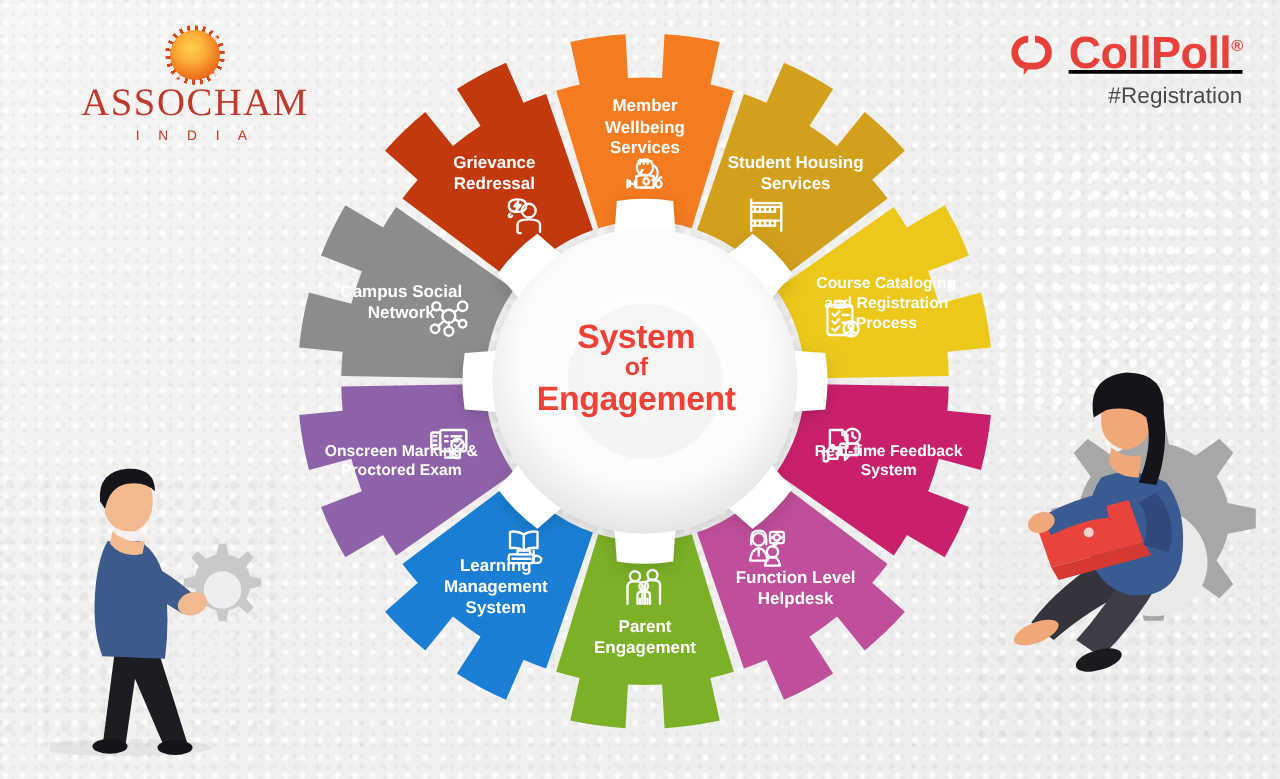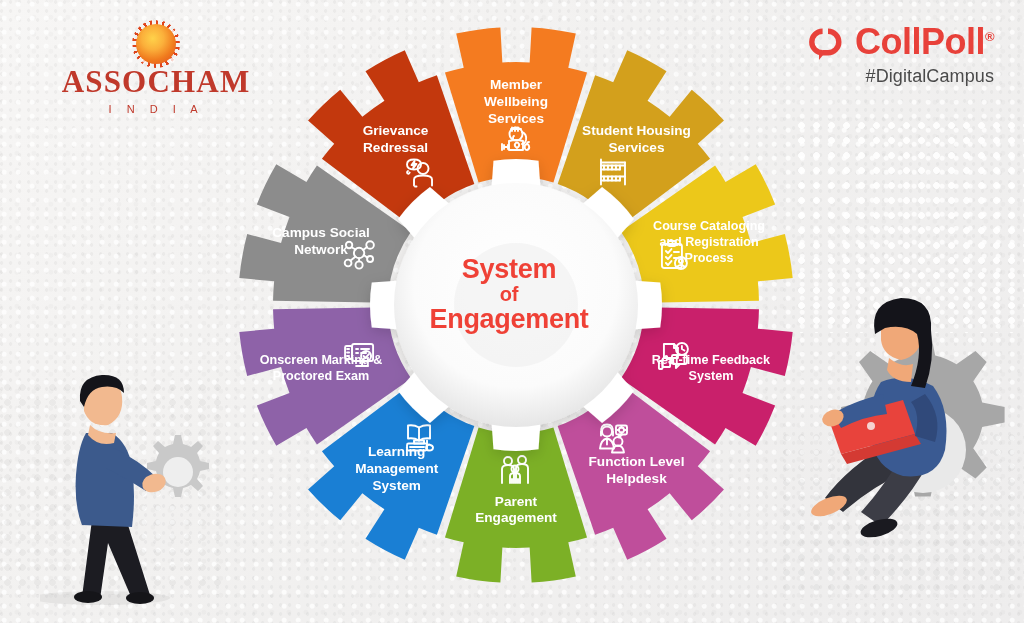--- a/index.html
+++ b/index.html
@@ -58,27 +58,27 @@
         #e0451c 245.4deg 251.4deg, transparent 251.4deg 261.76deg,
         #e0451c 261.76deg 267.76deg, transparent 267.76deg 278.12deg,
         #e0451c 278.12deg 284.12deg, transparent 284.12deg 294.48deg,
         #e0451c 294.48deg 300.48deg, transparent 300.48deg 310.84deg,
         #e0451c 310.84deg 316.84deg, transparent 316.84deg 327.2deg,
         #e0451c 327.2deg 333.2deg, transparent 333.2deg 343.56deg,
         #e0451c 343.56deg 349.56deg, transparent 349.56deg 360deg);
     z-index:-1;
   }
   .assocham .name{
-    font-size:31px;letter-spacing:1.2px;color:#c0392b;font-weight:700;line-height:1;
+    font-size:31px;letter-spacing:1.2px;color:#c0392b;font-weight:400;line-height:1;
     font-family:"Liberation Serif", serif;
   }
   .assocham .sub{font-size:11px;letter-spacing:6px;color:#c0392b;margin-top:6px;}
 
   .collpoll{position:absolute;right:30px;top:24px;text-align:right;}
-  .collpoll .row{display:flex;align-items:center;justify-content:space-between;gap:0;}
+  .collpoll .row{display:flex;align-items:center;justify-content:space-between;gap:0;text-decoration:underline;}
   .collpoll .mark{width:54px;height:36px;}
   .collpoll .word{font-size:36px;font-weight:bold;color:#e8413a;letter-spacing:-.5px;line-height:1;position:relative;}
   .collpoll .reg{font-size:13px;vertical-align:super;color:#e8413a;font-weight:bold;}
   .collpoll .tag{font-size:18px;color:#4a4a4a;margin-top:6px;letter-spacing:.1px;}
 
   
   #wheel{position:absolute;left:216px;top:5px;}
   .seg-label{
     font-weight:bold;fill:#ffffff;
     font-family:"Liberation Sans", sans-serif;
@@ -113,21 +113,21 @@
 </div>
 
 <div class="collpoll">
   <div class="row">
     <svg class="mark" viewBox="0 0 60 40">
       <path d="M24 5 A15 15 0 1 0 24 35 L24 29 A9 9 0 1 1 24 11 Z" fill="#e8413a"></path>
       <path d="M30 5 A15 15 0 1 1 30 35 L24 35 L20 40 L20 34 L24 29 L30 29 A9 9 0 1 0 30 11 Z" fill="#e8413a"></path>
     </svg>
     <div class="word"><span>CollPoll</span><span class="reg">®</span></div>
   </div>
-  <div class="tag">#DigitalCampus</div>
+  <div class="tag">#Registration</div>
 </div>
 
 <svg class="person" id="man" width="180" height="250" viewBox="0 0 180 250">
   <ellipse cx="60" cy="243" rx="70" ry="7" fill="#000" opacity=".05"></ellipse>
 
   <g transform="translate(100,80)">
     <path fill="#c9c9c9" d="M35 0 l6 0 2 9 a27 27 0 0 1 8 3 l7-6 5 5 -6 7 a27 27 0 0 1 3 8 l9 2 0 6 -9 2 a27 27 0 0 1-3 8 l6 7 -5 5 -7-6 a27 27 0 0 1-8 3 l-2 9 -6 0 -2-9 a27 27 0 0 1-8-3 l-7 6 -5-5 6-7 a27 27 0 0 1-3-8 l-9-2 0-6 9-2 a27 27 0 0 1 3-8 l-6-7 5-5 7 6 a27 27 0 0 1 8-3 Z"></path>
     <circle cx="38" cy="37" r="15" fill="#eeeeee"></circle>
   </g>
 

